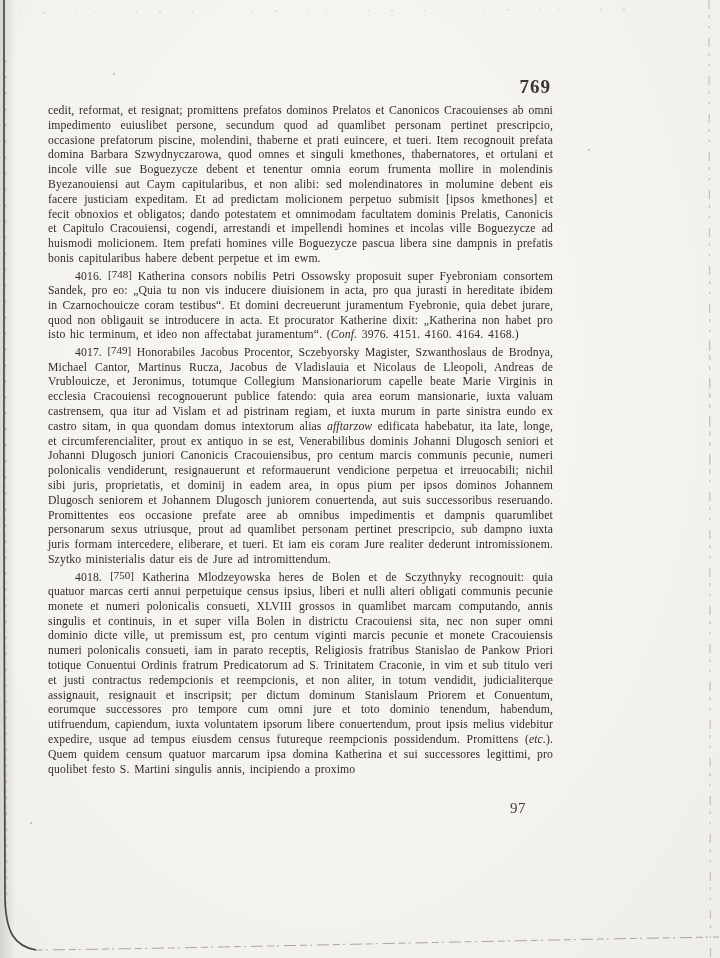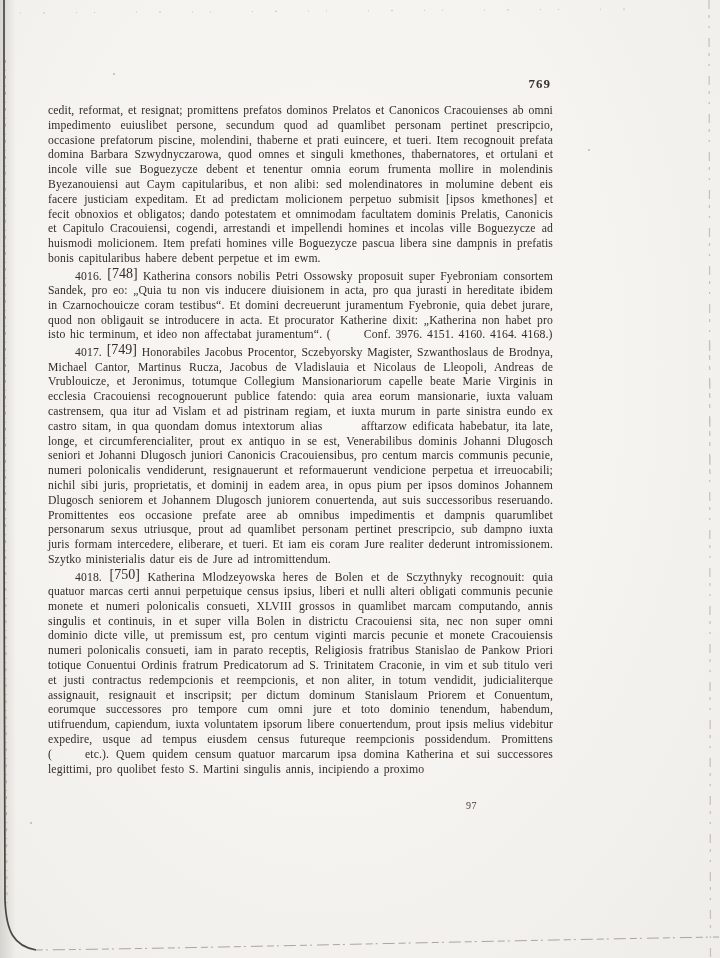--- a/index.html
+++ b/index.html
@@ -12,35 +12,35 @@
     position:absolute;inset:0;
     background:radial-gradient(ellipse at 45% 38%, #f8f7f4 0%, #f4f3f0 55%, #eeede9 100%);
   }
   .spine-shadow{
     position:absolute;left:0;top:0;width:16px;height:958px;
     background:linear-gradient(90deg, rgba(110,104,94,0.20), rgba(110,104,94,0));
   }
   .edges{position:absolute;inset:0;width:720px;height:958px;}
   .header-num{
     position:absolute;left:505px;top:76px;width:46px;
-    font-size:13px;font-weight:bold;letter-spacing:1px;color:#3b352d;
+    font-size:19px;font-weight:bold;letter-spacing:1px;color:#3b352d;
     text-align:right;
   }
   .textblock{
     position:absolute;left:48px;top:104px;width:505px;
     font-size:11.7px;line-height:14.8px;color:#332d26;
     text-align:justify;word-spacing:1.6px;letter-spacing:0.12px;
   }
   .textblock p{margin:0;padding:0;}
   .textblock p.indent{text-indent:27px;}
-  .it{margin-left:33px;}
-  .ref{font-size:14px;vertical-align:1.5px;letter-spacing:0;}
+  .it{font-style:italic;}
+  .ref{font-size:11px;vertical-align:1.5px;letter-spacing:0;}
   .sig{
-    position:absolute;left:466px;top:800px;width:30px;text-align:left;
-    font-size:10px;color:#46403a;letter-spacing:0.5px;
+    position:absolute;left:496px;top:800px;width:30px;text-align:right;
+    font-size:15px;color:#46403a;letter-spacing:0.5px;
   }
   .speck{position:absolute;background:#8d877d;border-radius:50%;opacity:.55;}
 </style>
 </head>
 <body>
 
 <div class="page">
 
   <div class="spine-shadow"></div>
 

